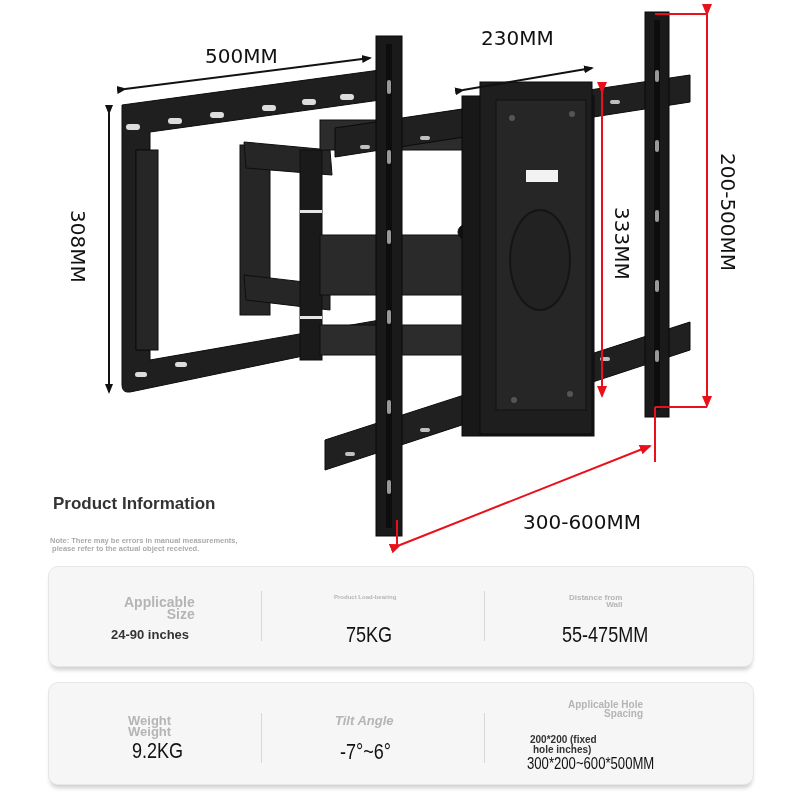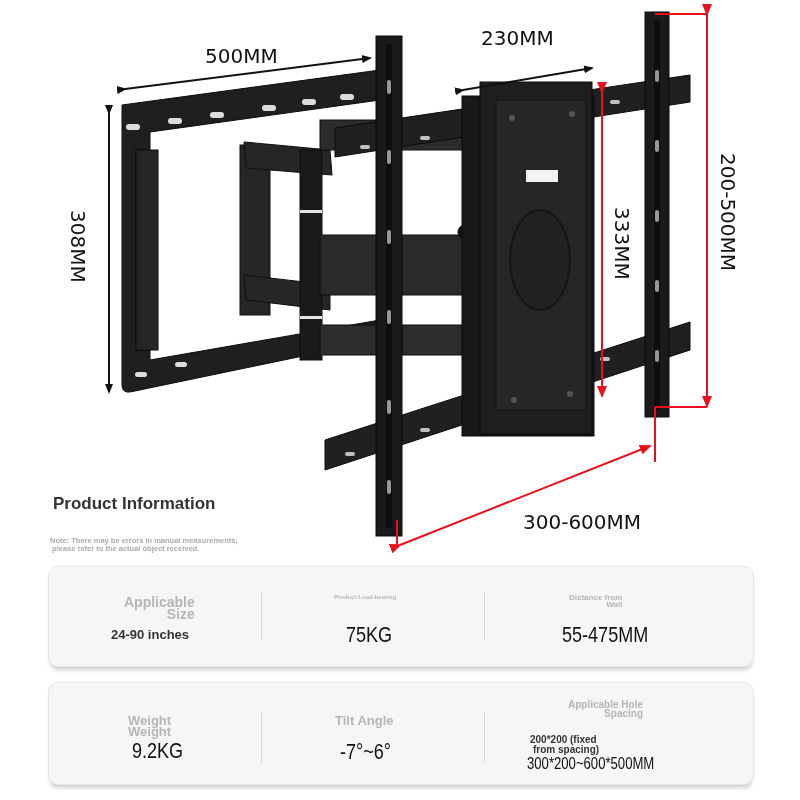--- a/index.html
+++ b/index.html
@@ -175,28 +175,28 @@
 <div class="card c2">
   <div class="cell" style="left:0;width:212px;">
     <div class="lbl" style="left:75px;top:32px;font-size:13px;">
       <div>Weight</div>
       <div style="padding-left:4px;">Weight</div>
     </div>
     <div class="val condensed" style="left:83px;top:55px;font-size:22px;">9.2KG</div>
   </div>
   <div class="divider" style="left:212px;top:30px;height:50px;"></div>
   <div class="cell" style="left:213px;width:222px;">
-    <div class="lbl" style="left:73px;top:32px;font-size:13px;">Tilt Angle</div>
+    <div class="lbl" style="left:73px;top:32px;font-size:13px;font-style:italic;">Tilt Angle</div>
     <div class="val condensed" style="left:78px;top:56px;font-size:22px;">-7°~6°</div>
   </div>
   <div class="divider" style="left:435px;top:30px;height:50px;"></div>
   <div class="cell" style="left:436px;width:270px;">
     <div class="lbl" style="left:83px;top:18px;font-size:10px;">
       <div>Applicable Hole</div>
       <div style="padding-left:3px;">Spacing</div>
     </div>
     <div class="val bold" style="left:45px;top:52px;font-size:10px;line-height:0.95;">
       <div>200*200 (fixed</div>
-      <div style="padding-left:3px;">from spacing)</div>
+      <div style="padding-left:3px;">hole inches)</div>
     </div>
     <div class="val condensed" style="left:42px;top:72px;font-size:16px;">300*200~600*500MM</div>
   </div>
 </div>
 
 </body></html>

